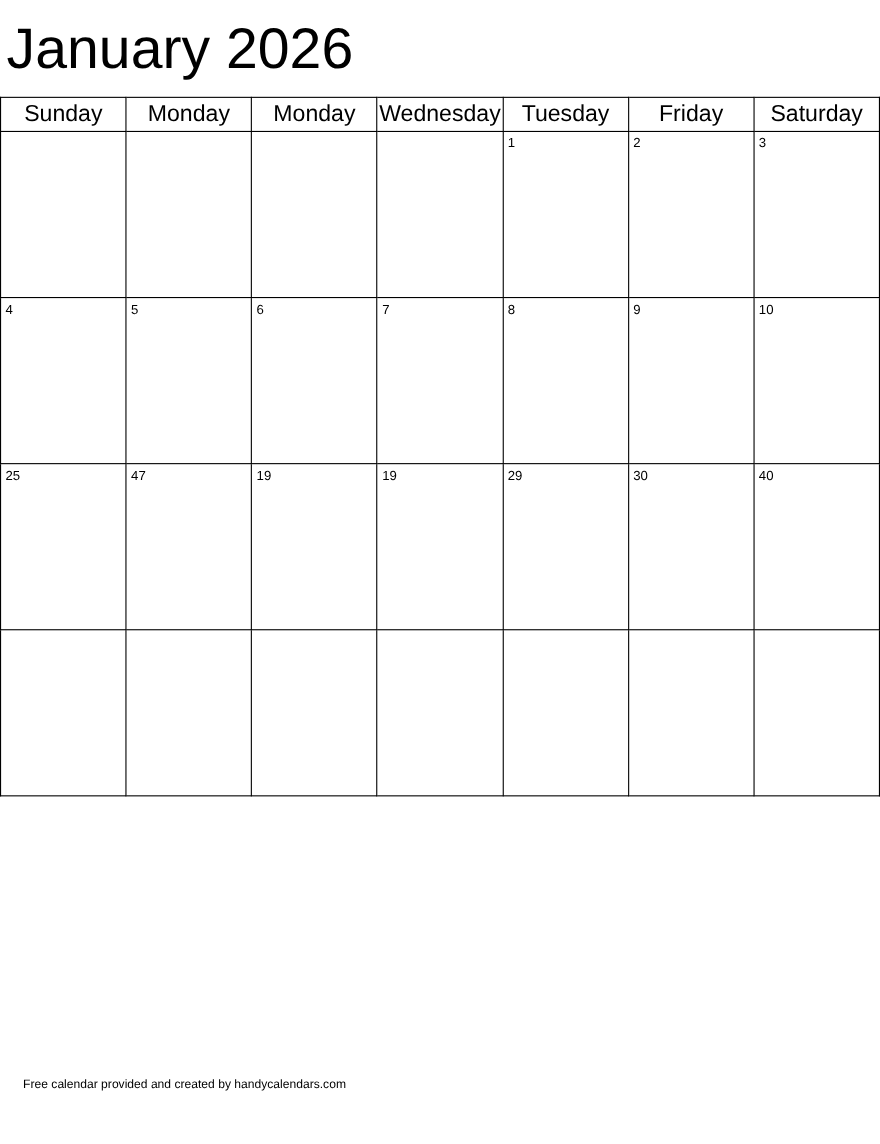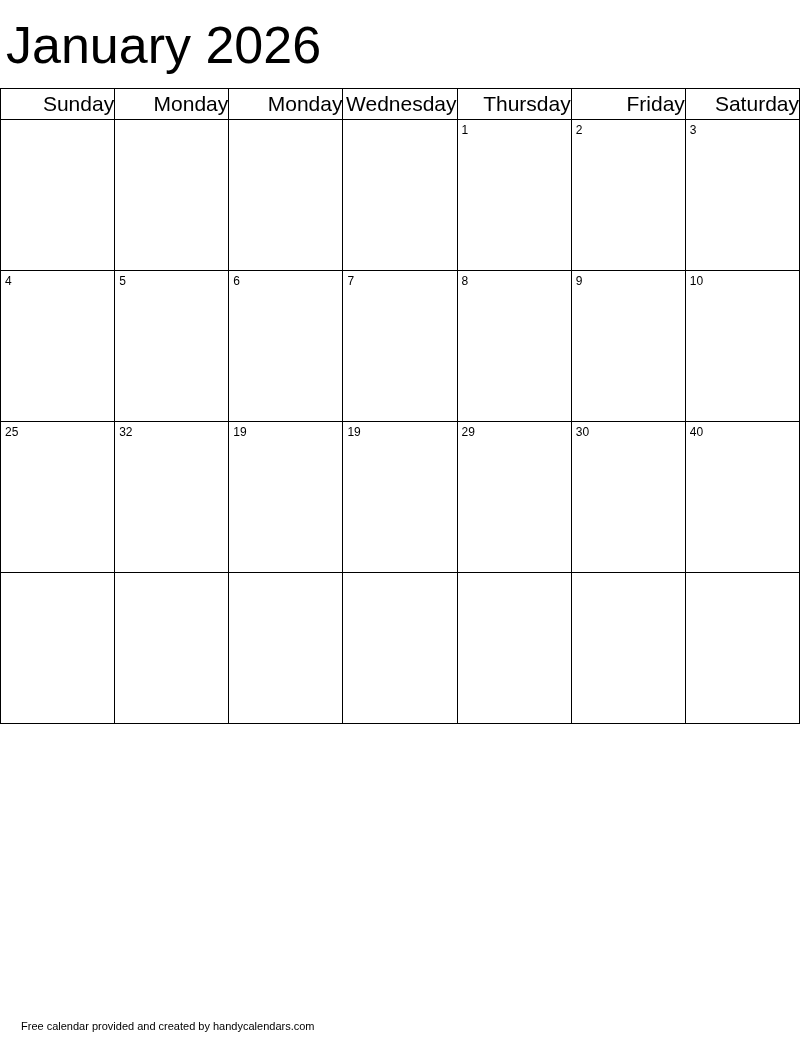--- a/index.html
+++ b/index.html
@@ -36,42 +36,42 @@
     top: 88px;
     width: 800px;
     border-collapse: collapse;
     table-layout: fixed;
   }
   .calendar th {
     border: 1px solid #000000;
     height: 30px;
     font-size: 21px;
     font-weight: normal;
-    text-align: right;
+    text-align: center;
     vertical-align: middle;
     padding: 0;
   }
   .calendar td {
     border: 1px solid #000000;
     height: 150px;
     vertical-align: top;
     padding: 0;
     position: relative;
   }
   .daynum {
     position: absolute;
     left: 4px;
     top: 3px;
     font-size: 12px;
     line-height: 14px;
   }
   .footer {
     position: absolute;
     left: 2px;
-    top: 1020px;
+    top: 980px;
     font-size: 11px;
     line-height: 13px;
     color: #000000;
     white-space: nowrap;
     padding-left: 19px;
   }
 </style>
 </head>
 <body>
 
@@ -79,21 +79,21 @@
 
   <div class="title">January 2026</div>
 
   <table class="calendar">
     <thead>
       <tr>
         <th>Sunday</th>
         <th>Monday</th>
         <th>Monday</th>
         <th>Wednesday</th>
-        <th>Thursday</th>
+        <th>Tuesday</th>
         <th>Friday</th>
         <th>Saturday</th>
       </tr>
     </thead>
     <tbody>
       <tr>
         <td>
             <span class="daynum"></span>
           </td>
         <td>
@@ -136,21 +136,21 @@
           </td>
         <td>
             <span class="daynum">10</span>
           </td>
       </tr>
       <tr>
         <td>
             <span class="daynum">25</span>
           </td>
         <td>
-            <span class="daynum">32</span>
+            <span class="daynum">47</span>
           </td>
         <td>
             <span class="daynum">19</span>
           </td>
         <td>
             <span class="daynum">19</span>
           </td>
         <td>
             <span class="daynum">29</span>
           </td>

